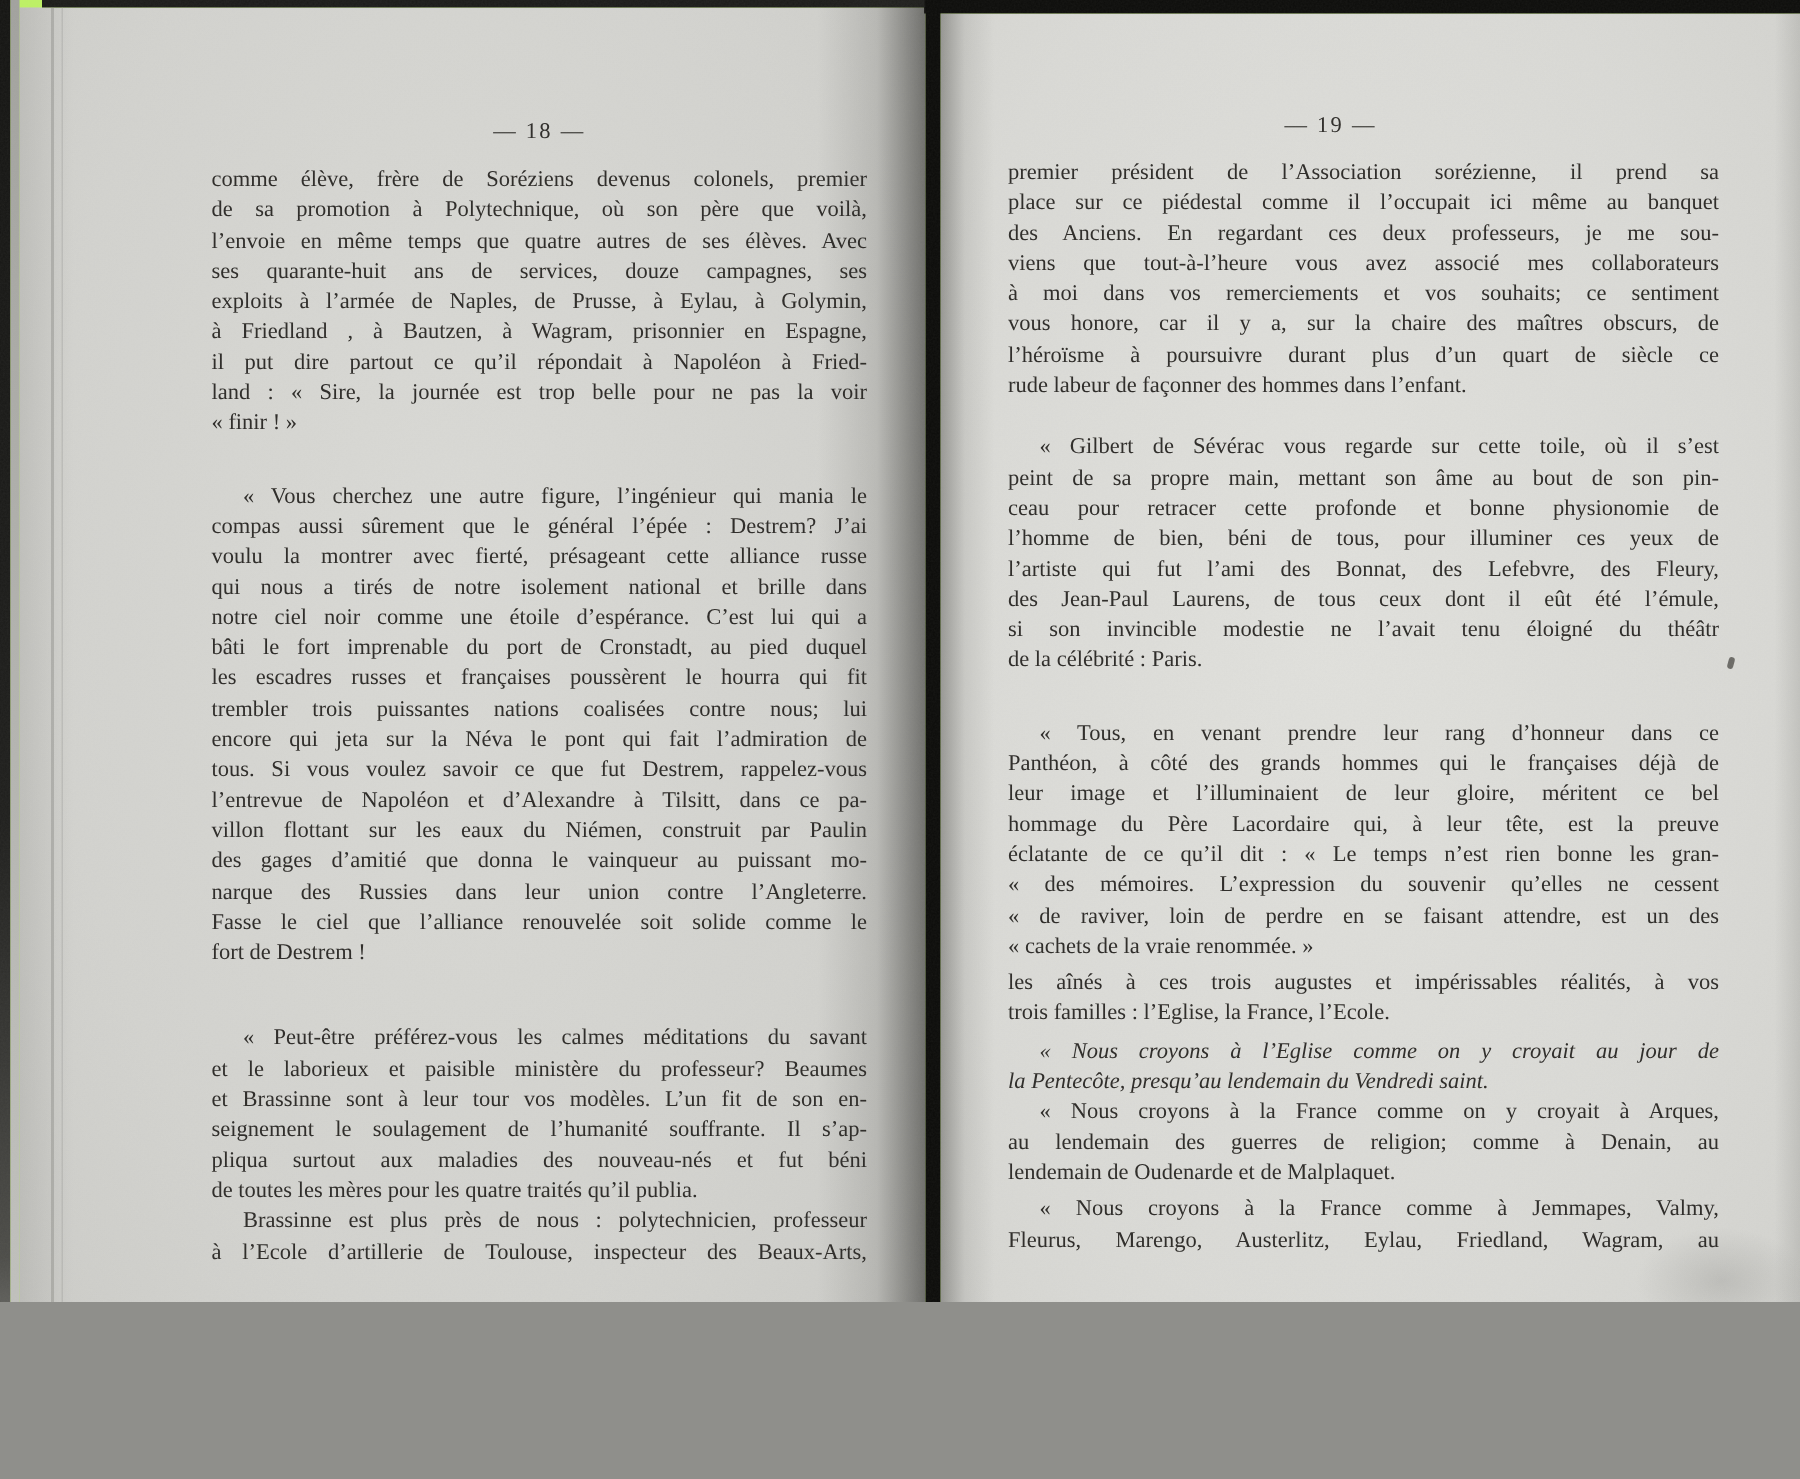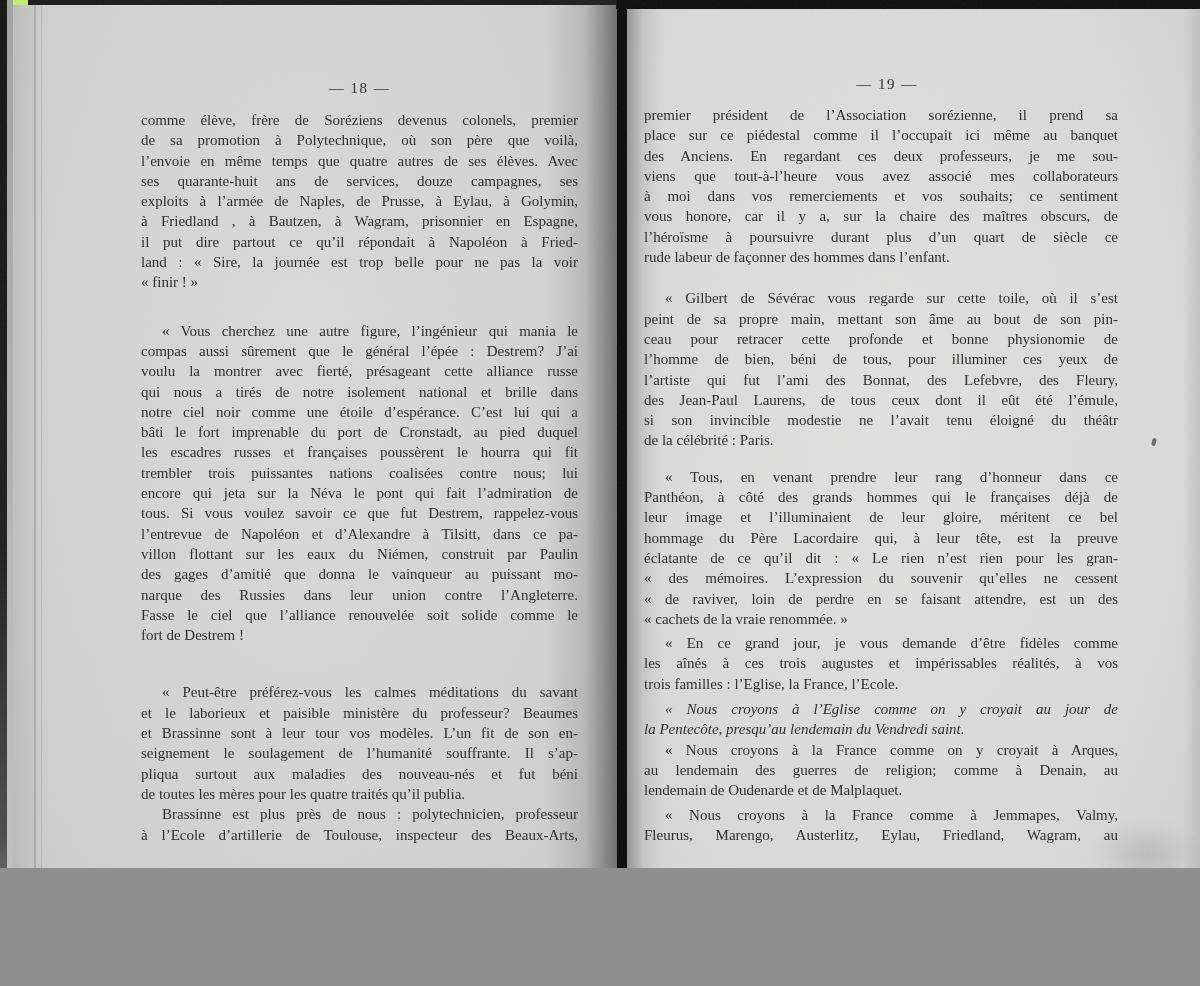--- a/index.html
+++ b/index.html
@@ -77,33 +77,33 @@
   #grain { left: 0; top: 0; opacity: 0.55; }
   
   .page-header {
     position: absolute; text-align: center;
     font-size: 15px; letter-spacing: 1.5px; color: #2e2c29;
   }
   #header-left  { left: 141px; top: 80px; width: 437px; }
   #header-right { left: 672px; top: 76px; width: 430px; }
   .text-col { position: absolute; color: #2c2a27; font-size: 15px; }
   #text-left  { left: 141px; top: 110px; width: 437px; }
-  #text-right { left: 644px; top: 105px; width: 474px; }
+  #text-right { left: 672px; top: 105px; width: 474px; }
   .line {
     line-height: 20.3px;
     text-align: justify;
     text-align-last: justify;
   }
   .para .line.last { text-align-last: left; }
   .para.indent .line.first { text-indent: 21px; }
   
   #text-left  .para:nth-of-type(2) { margin-top: 28px; }
   #text-left  .para:nth-of-type(3) { margin-top: 37px; }
   #text-right .para:nth-of-type(2) { margin-top: 21px; }
-  #text-right .para:nth-of-type(3) { margin-top: 16px; }
+  #text-right .para:nth-of-type(3) { margin-top: 28px; }
   #text-right .para:nth-of-type(4) { margin-top: 4px; }
   #text-right .para:nth-of-type(5) { margin-top: 5px; font-style: italic; }
   #text-right .para:nth-of-type(7) { margin-top: 4px; }
 </style>
 </head>
 <body>
 
 <div id="scan">
 
   <div id="page-left-bg" class="page-bg"></div>
@@ -192,27 +192,26 @@
         <div class="line">l’artiste qui fut l’ami des Bonnat, des Lefebvre, des Fleury,</div>
         <div class="line">des Jean-Paul Laurens, de tous ceux dont il eût été l’émule,</div>
         <div class="line">si son invincible modestie ne l’avait tenu éloigné du théâtr</div>
         <div class="line last">de la célébrité : Paris.</div>
       </div>
       <div class="para indent">
         <div class="line first">« Tous, en venant prendre leur rang d’honneur dans ce</div>
         <div class="line">Panthéon, à côté des grands hommes qui le françaises déjà de</div>
         <div class="line">leur image et l’illuminaient de leur gloire, méritent ce bel</div>
         <div class="line">hommage du Père Lacordaire qui, à leur tête, est la preuve</div>
-        <div class="line">éclatante de ce qu’il dit : « Le rien n’est rien pour les gran-</div>
+        <div class="line">éclatante de ce qu’il dit : « Le temps n’est rien bonne les gran-</div>
         <div class="line">« des mémoires. L’expression du souvenir qu’elles ne cessent</div>
         <div class="line">« de raviver, loin de perdre en se faisant attendre, est un des</div>
         <div class="line last">« cachets de la vraie renommée. »</div>
       </div>
       <div class="para indent">
-        <div class="line first">« En ce grand jour, je vous demande d’être fidèles comme</div>
         <div class="line">les aînés à ces trois augustes et impérissables réalités, à vos</div>
         <div class="line last">trois familles : l’Eglise, la France, l’Ecole.</div>
       </div>
       <div class="para indent">
         <div class="line first">« Nous croyons à l’Eglise comme on y croyait au jour de</div>
         <div class="line last">la Pentecôte, presqu’au lendemain du Vendredi saint.</div>
       </div>
       <div class="para indent">
         <div class="line first">« Nous croyons à la France comme on y croyait à Arques,</div>
         <div class="line">au lendemain des guerres de religion; comme à Denain, au</div>

